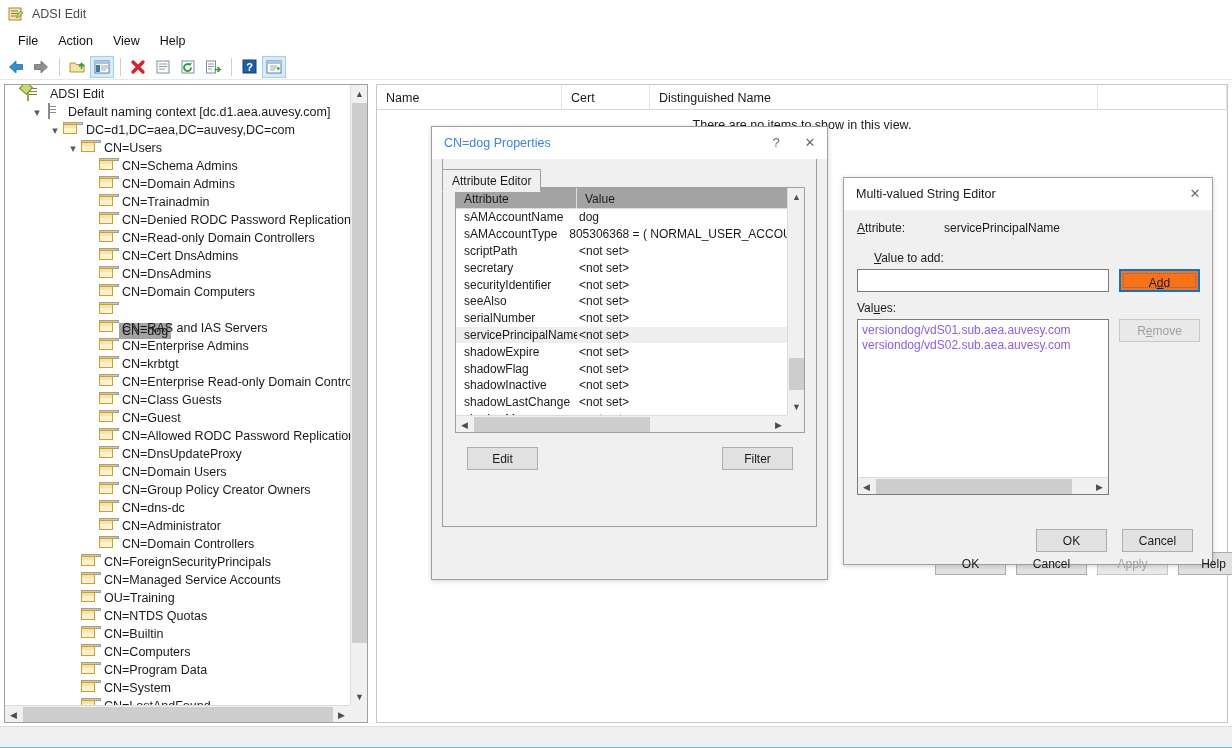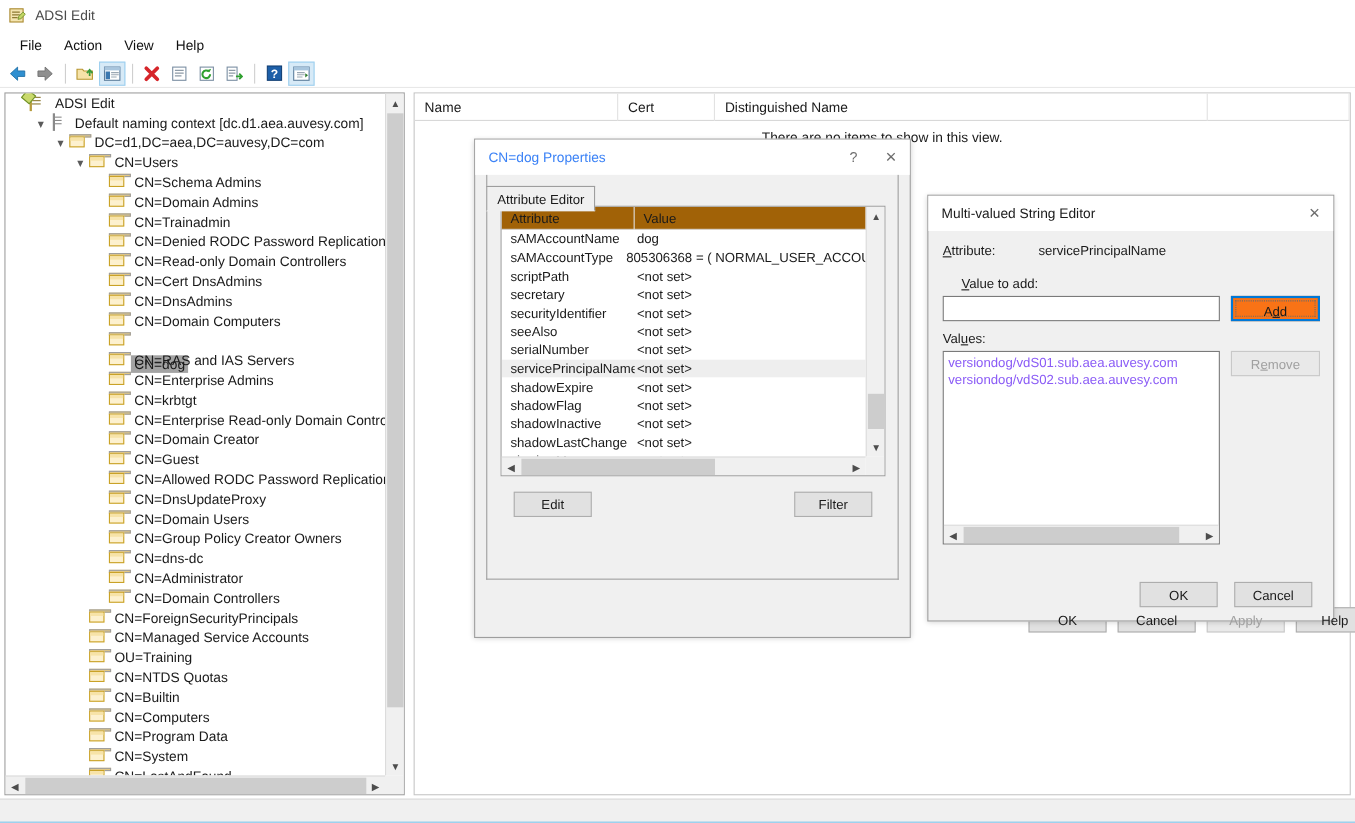--- a/index.html
+++ b/index.html
@@ -189,21 +189,21 @@
     background:#f0f0f0; border:1px solid #9e9e9e; border-top:none;
   }
   .field-label { font-size:12px; color:#1a1a1a; }
 
   
   .attr-box {
     position:absolute; background:#ffffff; border:1px solid #a0a0a0; overflow:hidden;
   }
   .attr-head {
     position:absolute; left:0; top:0; right:17px; height:21px;
-    background:#a16207; border-bottom:1px solid #dcdcdc; display:flex;
+    background:#a3a3a3; border-bottom:1px solid #dcdcdc; display:flex;
   }
   .attr-head .ch {
     display:flex; align-items:center; padding-left:8px; font-size:12px; color:#1a1a1a;
     border-right:1px solid #e0e0e0; height:21px;
   }
   .attr-rows { position:absolute; left:0; top:21px; right:17px; bottom:17px; overflow:hidden; }
   .attr-row { height:16.8px; display:flex; align-items:center; font-size:12px; color:#1a1a1a; white-space:nowrap; }
   .attr-row.hl { background:#eeeeee; }
   .attr-row .a { width:121px; padding-left:8px; overflow:hidden; }
   .attr-row .v { padding-left:2px; overflow:hidden; }
@@ -427,21 +427,21 @@
           <div class="tree-node">
             <span style="width:78px;flex:none;"></span>
             <span class="twisty"></span>
             <span class="ico"><span class="folder"><span class="tab"></span><span class="body"></span><span class="flap"></span></span></span>
             <span class="lbl">CN=Enterprise Read-only Domain Controllers</span>
           </div>
           <div class="tree-node">
             <span style="width:78px;flex:none;"></span>
             <span class="twisty"></span>
             <span class="ico"><span class="folder"><span class="tab"></span><span class="body"></span><span class="flap"></span></span></span>
-            <span class="lbl">CN=Domain Creator</span>
+            <span class="lbl">CN=Class Guests</span>
           </div>
           <div class="tree-node">
             <span style="width:78px;flex:none;"></span>
             <span class="twisty"></span>
             <span class="ico"><span class="folder"><span class="tab"></span><span class="body"></span><span class="flap"></span></span></span>
             <span class="lbl">CN=Guest</span>
           </div>
           <div class="tree-node">
             <span style="width:78px;flex:none;"></span>
             <span class="twisty"></span>

